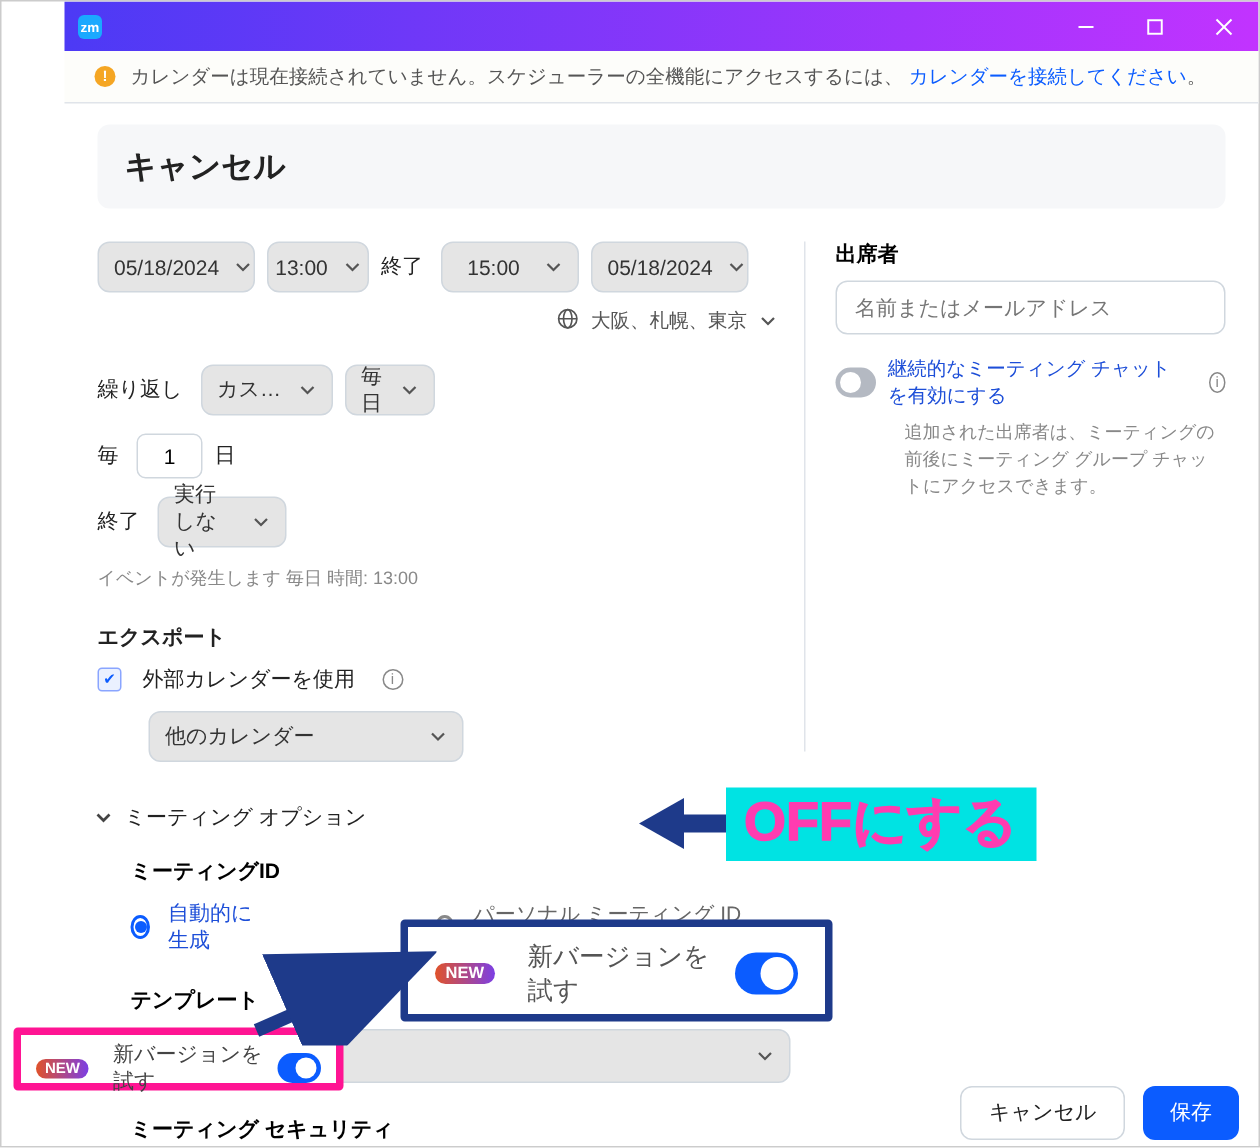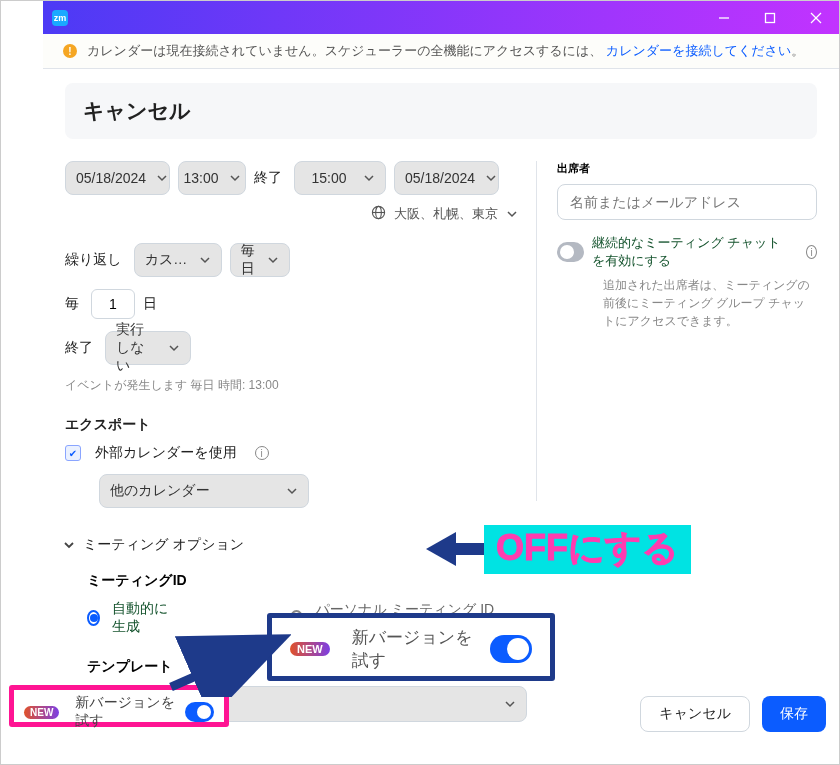--- a/index.html
+++ b/index.html
@@ -51,24 +51,24 @@
   .chk{width:16px;height:16px;border:1.5px solid #8aa5ff;border-radius:3px;display:inline-flex;align-items:center;justify-content:center;background:#eaf1ff;color:var(--blue);font-size:11px;margin-right:6px;}
   .chk::after{content:"✔";font-size:10px;}
   .info{display:inline-flex;width:14px;height:14px;border:1px solid #888;border-radius:50%;align-items:center;justify-content:center;font-size:10px;color:#888;margin-left:6px;}
   .select-long{width:210px;}
   .opts-head{display:flex;align-items:center;gap:8px;font-size:14px;font-weight:500;color:#222;margin:28px 0 18px -2px;}
   .sub-head{font-size:14px;font-weight:600;margin:0 0 10px 22px;}
   .opt-row{display:flex;align-items:center;gap:12px;margin:0 0 22px 22px;}
   .radio{width:16px;height:16px;border:2px solid var(--blue);border-radius:50%;display:inline-flex;align-items:center;justify-content:center;}
   .radio.on::after{content:"";width:8px;height:8px;border-radius:50%;background:var(--blue);}
   .radio.off{border-color:#888;}
-  .opt-lbl{font-size:14px;color:#14532d;}
+  .opt-lbl{font-size:14px;color:#1d4ed8;}
   .opt-lbl.dim{color:#666;}
   .template-select{width:440px;height:36px;}
-  .right .h{font-size:11px;font-weight:600;margin-bottom:8px;}
+  .right .h{font-size:14px;font-weight:600;margin-bottom:8px;}
   .right .input-full{width:100%;height:36px;border:1px solid var(--border);border-radius:8px;padding:0 12px;font-size:14px;color:#444;}
   .toggle-row{display:flex;align-items:center;gap:8px;margin:14px 0 6px;}
   .pill-toggle{width:36px;height:20px;border-radius:10px;background:var(--blue);position:relative;}
   .pill-toggle::after{content:"";position:absolute;width:14px;height:14px;border-radius:50%;background:#fff;top:3px;right:3px;}
   .pill-toggle.left-on::after{left:3px;right:auto;}
   .hint{font-size:12px;color:var(--text-faint);line-height:1.5;margin-left:46px;}
   .footer{position:absolute;right:13px;bottom:24px;display:flex;gap:12px;}
   .btn{height:36px;padding:0 18px;border-radius:8px;font-size:14px;display:flex;align-items:center;justify-content:center;cursor:pointer;}
   .btn.secondary{border:1px solid var(--border);background:#fff;color:#222;}
   .btn.primary{background:var(--blue);color:#fff;font-weight:400;}
@@ -244,20 +244,21 @@
         <div class="sub-head">テンプレート</div>
         <div style="margin:0 0 22px 22px">
           <div class="picker template-select">
             <span style="flex:1">なし</span>
             <span class="chev"><svg viewBox="0 0 12 12">
                   <polyline points="2,4 6,8 10,4" fill="none" stroke="#555" stroke-width="1.5"></polyline>
                 </svg></span>
           </div>
         </div>
 
+        <div class="sub-head">ミーティング セキュリティ</div>
 
       </div>
 
       <div class="sep" style="height:340px"></div>
 
       <div class="right">
         <div class="h">出席者</div>
         <input class="input-full" placeholder="名前またはメールアドレス" style="">
         <div class="toggle-row">
           <span class="pill-toggle left-on" style="background:#b4b9c2"></span>

